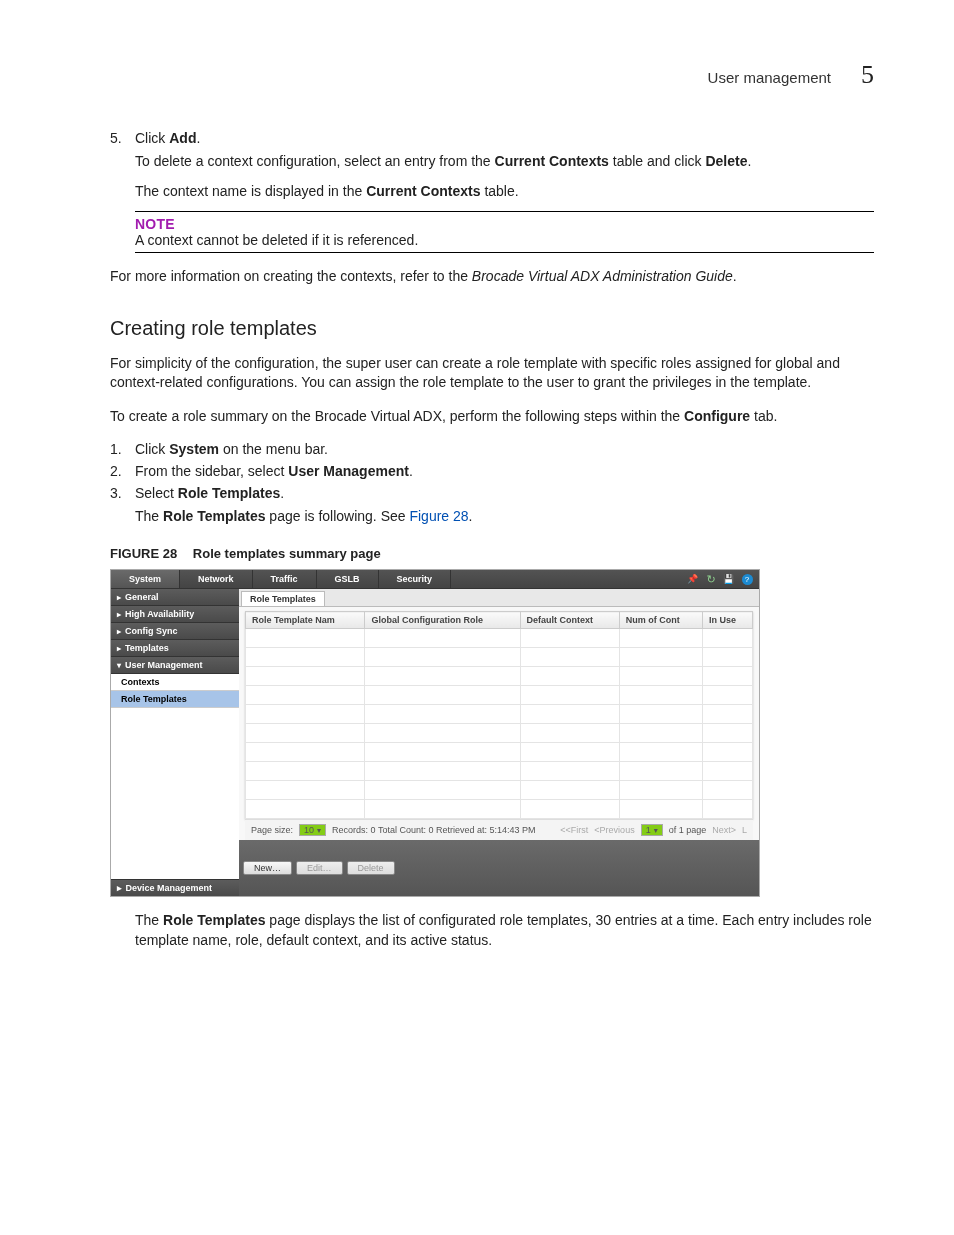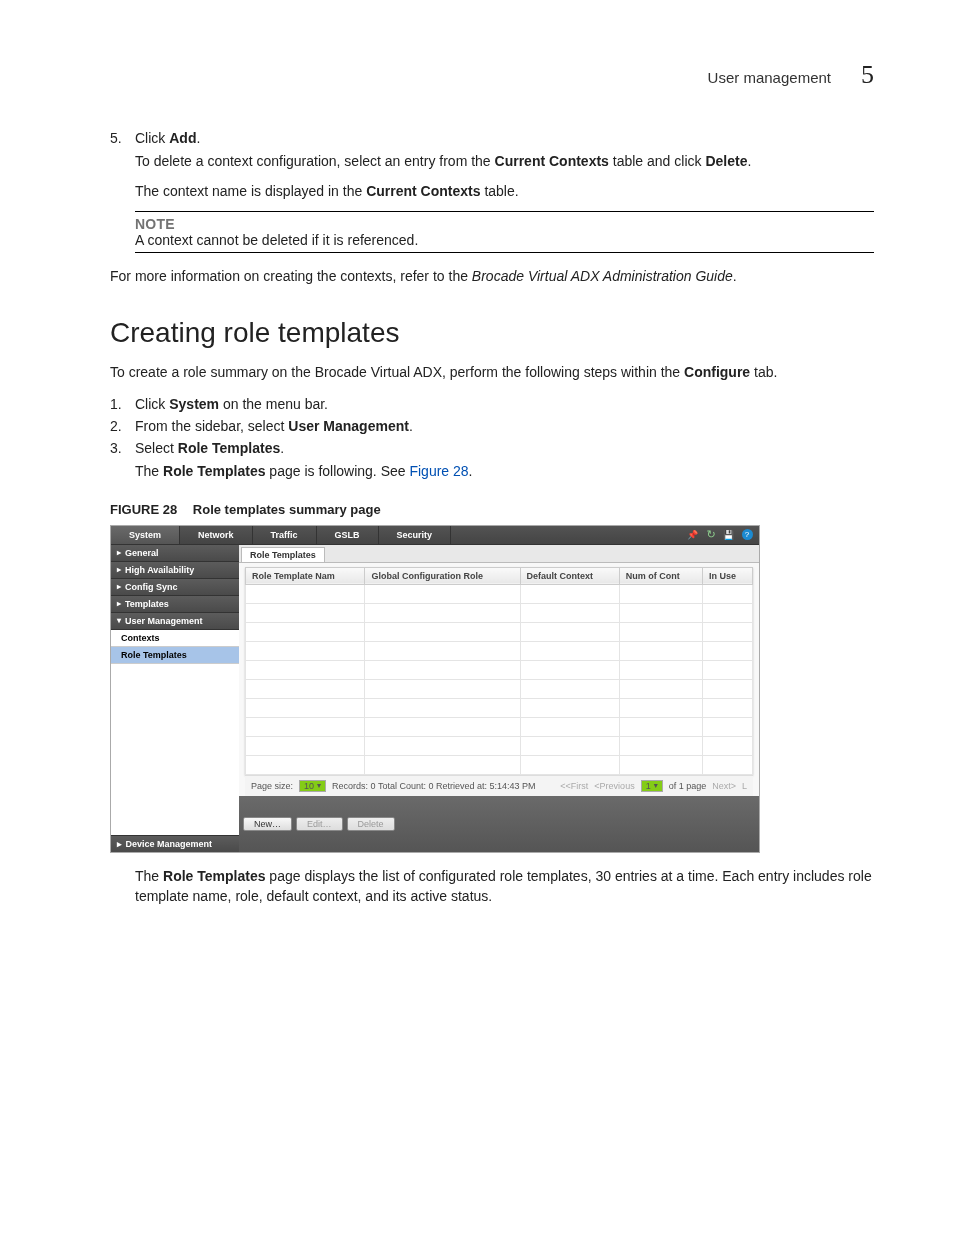--- a/index.html
+++ b/index.html
@@ -54,35 +54,35 @@
     margin-left: 55px;
     border-top: 1.5px solid #000;
     border-bottom: 1.5px solid #000;
     padding: 4px 0;
     margin-top: 10px;
     margin-bottom: 14px;
   }
   .note-title {
     font-weight: bold;
     font-family: Arial, sans-serif;
-    color: #737373;
+    color: #a21caf;
     letter-spacing: 0.2px;
   }
   .para {
     margin-left: 30px;
     margin-bottom: 14px;
     line-height: 1.4;
   }
   .italic {
     font-style: italic;
   }
   h2.section {
     font-family: Arial, sans-serif;
     font-weight: 500;
-    font-size: 28px;
+    font-size: 20px;
     color: #222;
     margin: 30px 0 14px 30px;
   }
   .link {
     color: #0050b3;
   }
   .figcap {
     font-weight: bold;
     font-size: 13px;
     margin: 20px 0 8px 30px;
@@ -318,20 +318,21 @@
     <div class="note-title">NOTE</div>
     <div>A context cannot be deleted if it is referenced.</div>
   </div>
 
   <div class="para">
     <span>For more information on creating the contexts, refer to the </span><span class="italic">Brocade Virtual ADX Administration Guide</span><span>.</span>
   </div>
 
   <h2 class="section">Creating role templates</h2>
 
+  <div class="para">For simplicity of the configuration, the super user can create a role template with specific roles assigned for global and context-related configurations. You can assign the role template to the user to grant the privileges in the template.</div>
 
   <div class="para">
     <span>To create a role summary on the Brocade Virtual ADX, perform the following steps within the </span><span class="bold">Configure</span><span> tab.</span>
   </div>
 
   <div class="step-row">
     <div class="step-num">1.</div>
     <div class="step-text">
       <span>Click </span><span class="bold">System</span><span> on the menu bar.</span>
     </div>

